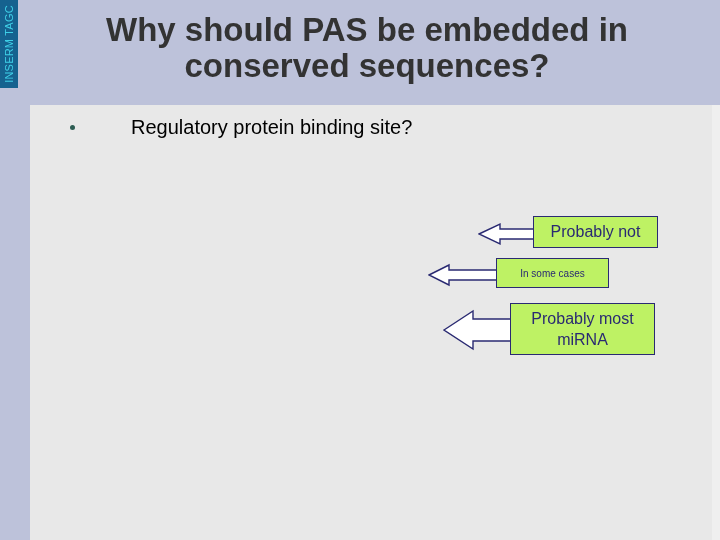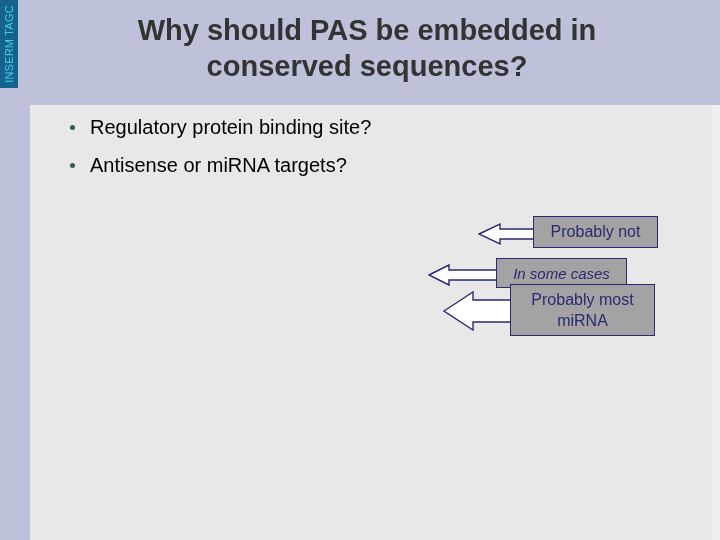--- a/index.html
+++ b/index.html
@@ -58,21 +58,21 @@
     background: #bdc2da;
     z-index: 0;
   }
   #page-title {
     position: absolute;
     left: 62px;
     top: 12px;
     width: 610px;
     color: #333333;
     font-family: "Liberation Sans", sans-serif;
-    font-size: 29px;
+    font-size: 33px;
     font-weight: bold;
     line-height: 36px;
     text-align: center;
     z-index: 2;
   }
 
   
   #content-panel {
     position: absolute;
     left: 30px;
@@ -113,35 +113,36 @@
     background: #2d5c52;
     margin-right: 15px;
     flex: none;
   }
   .bullet-label {
     color: #000000;
     font-family: "Liberation Sans", sans-serif;
     font-size: 20px;
     line-height: 24px;
     white-space: nowrap;
+    margin-left: 41px;
   }
 
   
   .callout {
     position: absolute;
     z-index: 4;
   }
   .callout-arrow {
     position: absolute;
     left: 0;
     top: 0;
   }
   .callout-box {
     position: absolute;
-    background: #a3a3a3;
+    background: #bef264;
     border: 1px solid #2a2a72;
     box-sizing: border-box;
     color: #2a2a72;
     font-family: "Liberation Sans", sans-serif;
     display: flex;
     align-items: center;
     justify-content: center;
     text-align: center;
   }
   .callout-box span { display: block; }
@@ -149,27 +150,26 @@
   
   #callout-1 { left: 478px; top: 216px; width: 180px; height: 36px; }
   #callout-1 .callout-box {
     left: 55px; top: 0; width: 125px; height: 32px;
     font-size: 16px;
   }
 
   
   #callout-2 { left: 428px; top: 258px; width: 193px; height: 34px; }
   #callout-2 .callout-box {
-    left: 68px; top: 0; width: 131px; height: 30px;
-    font-size: 15px;
-    font-style: italic;
-  }
-
-  
-  #callout-3 { left: 443px; top: 284px; width: 212px; height: 54px; }
+    left: 68px; top: 0; width: 113px; height: 30px;
+    font-size: 10px;
+  }
+
+  
+  #callout-3 { left: 443px; top: 303px; width: 212px; height: 54px; }
   #callout-3 .callout-box {
     left: 67px; top: 0; width: 145px; height: 52px;
     font-size: 16px;
     line-height: 21px;
     flex-direction: column;
     justify-content: center;
   }
 </style>
 </head>
 <body>
@@ -188,24 +188,20 @@
   <div id="page-title">Why should PAS be embedded in conserved sequences?</div>
 
   <div id="bullet-list">
 
     <div class="bullet-row">
       <span class="bullet-dot"></span>
       <span class="bullet-label">Regulatory protein binding site?</span>
     </div>
 
 
-    <div class="bullet-row">
-      <span class="bullet-dot"></span>
-      <span class="bullet-label">Antisense or miRNA targets?</span>
-    </div>
 
   </div>
 
   <div class="callout" id="callout-1">
     <svg class="callout-arrow" width="62" height="36" viewBox="0 0 62 36">
       <polygon points="1,18 22,8 22,13 61,13 61,23 22,23 22,28" fill="#ffffff" stroke="#2a2a72" stroke-width="1.4" stroke-linejoin="miter"></polygon>
     </svg>
     <div class="callout-box">
       <span>Probably not</span>
     </div>

